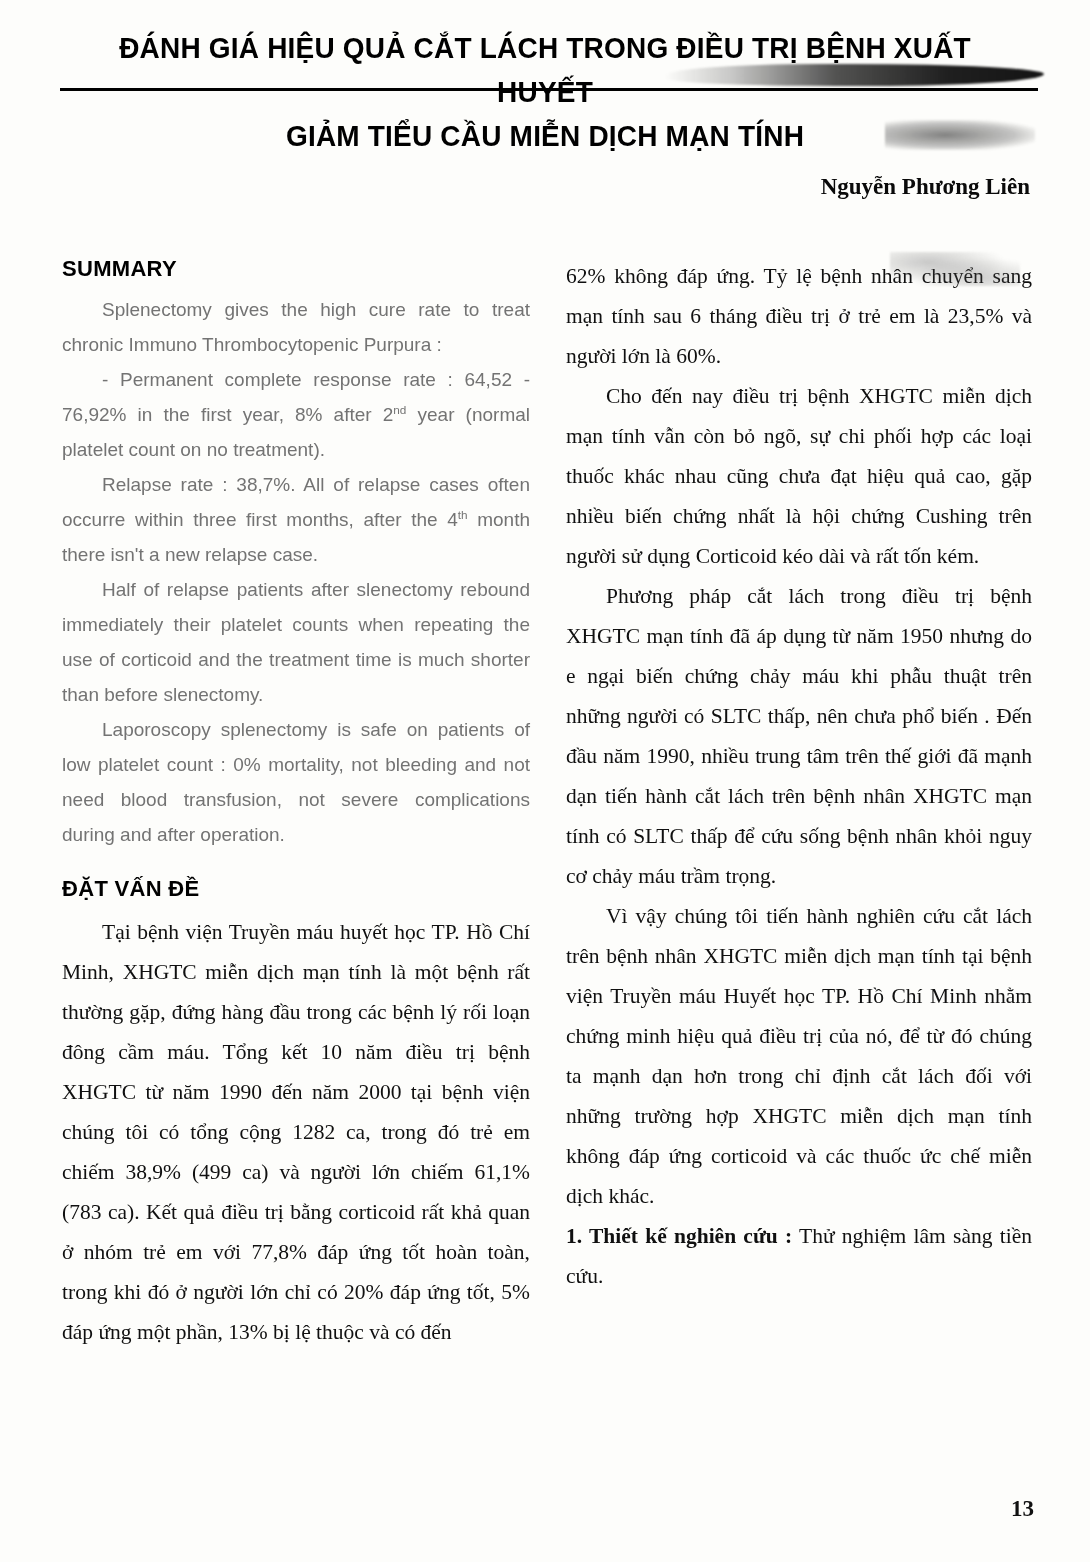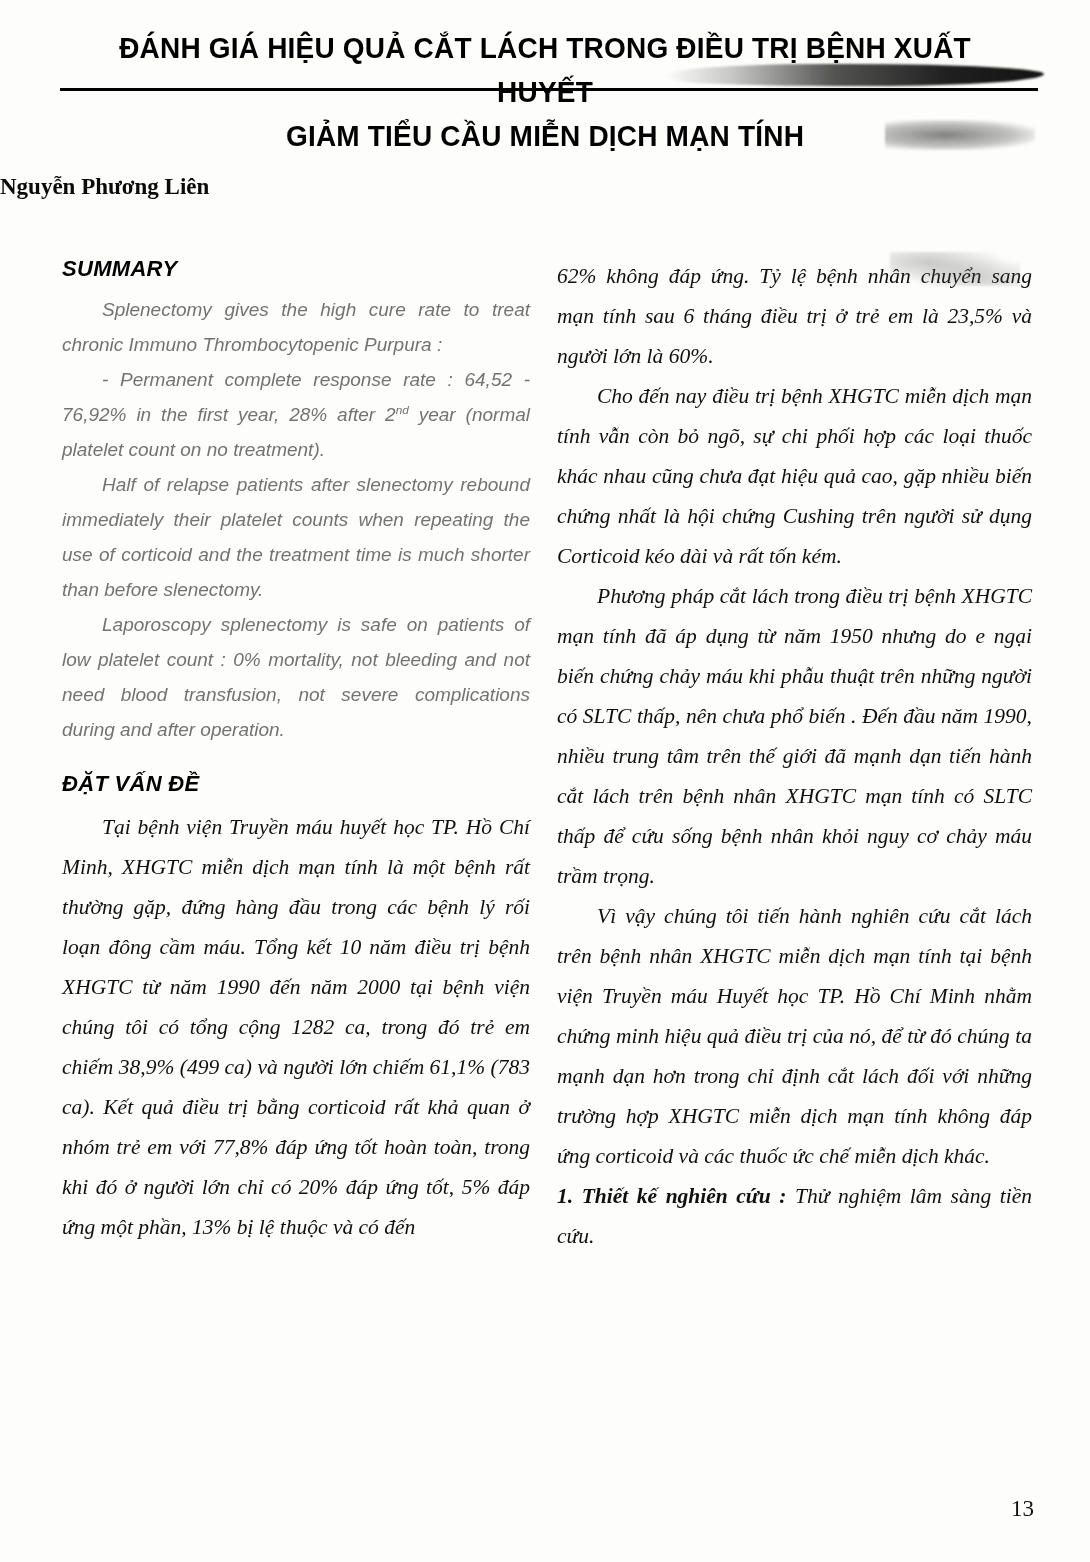--- a/index.html
+++ b/index.html
@@ -71,33 +71,32 @@
     font-weight: 800;
     font-size: 28px;
     line-height: 1.5;
     letter-spacing: 0.2px;
     color: #000;
     transform: scaleY(1.04);
     transform-origin: top center;
   }
   .author {
     margin-top: 22px;
-    padding-right: 34px;
-    text-align: left;
+    padding-right: 60px;
+    text-align: right;
     font-weight: 700;
     font-size: 23px;
     color: #0a0a0a;
   }
   
   .columns {
     display: flex;
-    gap: 27px;
+    gap: 36px;
     padding: 0 58px 0 62px;
     margin-top: 56px;
-    font-style: italic;
   }
   .col { min-width: 0; }
   .col-left  { flex: 0 0 468px; }
   .col-right { flex: 1 1 auto; }
 
   .heading {
     font-family: "Liberation Sans", "DejaVu Sans", sans-serif;
     font-weight: 800;
     font-size: 22px;
     letter-spacing: 0.3px;
@@ -128,20 +127,21 @@
   }
   .bold { font-weight: 700; }
 
   .page-number {
     position: absolute;
     right: 56px;
     bottom: 40px;
     font-size: 23px;
     font-family: "Liberation Serif", "DejaVu Serif", serif;
     color: #111;
+    font-weight: bold;
   }
 </style>
 </head>
 <body>
 
 <div class="page">
 
   <div class="top-smudge"></div>
   <div class="header-rule"></div>
   <div class="title-smudge"></div>
@@ -155,22 +155,23 @@
   <div class="author">Nguyễn Phương Liên</div>
 
   <div class="columns">
 
     <div class="col col-left">
 
       <h2 class="heading">SUMMARY</h2>
 
       <p class="sans indent">Splenectomy gives the high cure rate to treat chronic Immuno Thrombocytopenic Purpura :</p>
 
-      <p class="sans indent"><span>- Permanent complete response rate : 64,52 - 76,92% in the first year, 28% after 2</span><span class="sup">nd</span><span> year (normal platelet count on no treatment).</span></p>
-
+      <p class="sans indent"><span>- Permanent complete response rate : 64,52 - 76,92% in the first year, 8% after 2</span><span class="sup">nd</span><span> year (normal platelet count on no treatment).</span></p>
+
+      <p class="sans indent"><span>Relapse rate : 38,7%. All of relapse cases often occurre within three first months, after the 4</span><span class="sup">th</span><span> month there isn't a new relapse case.</span></p>
 
       <p class="sans indent">Half of relapse patients after slenectomy rebound immediately their platelet counts when repeating the use of corticoid and the treatment time is much shorter than before slenectomy.</p>
 
       <p class="sans indent">Laporoscopy splenectomy is safe on patients of low platelet count : 0% mortality, not bleeding and not need blood transfusion, not severe complications during and after operation.</p>
 
       <h2 class="heading mt">ĐẶT VẤN ĐỀ</h2>
 
       <p class="serif indent">Tại bệnh viện Truyền máu huyết học TP. Hồ Chí Minh, XHGTC miễn dịch mạn tính là một bệnh rất thường gặp, đứng hàng đầu trong các bệnh lý rối loạn đông cầm máu. Tổng kết 10 năm điều trị bệnh XHGTC từ năm 1990 đến năm 2000 tại bệnh viện chúng tôi có tổng cộng 1282 ca, trong đó trẻ em chiếm 38,9% (499 ca) và người lớn chiếm 61,1% (783 ca). Kết quả điều trị bằng corticoid rất khả quan ở nhóm trẻ em với 77,8% đáp ứng tốt hoàn toàn, trong khi đó ở người lớn chỉ có 20% đáp ứng tốt, 5% đáp ứng một phần, 13% bị lệ thuộc và có đến</p>
 
     </div>

